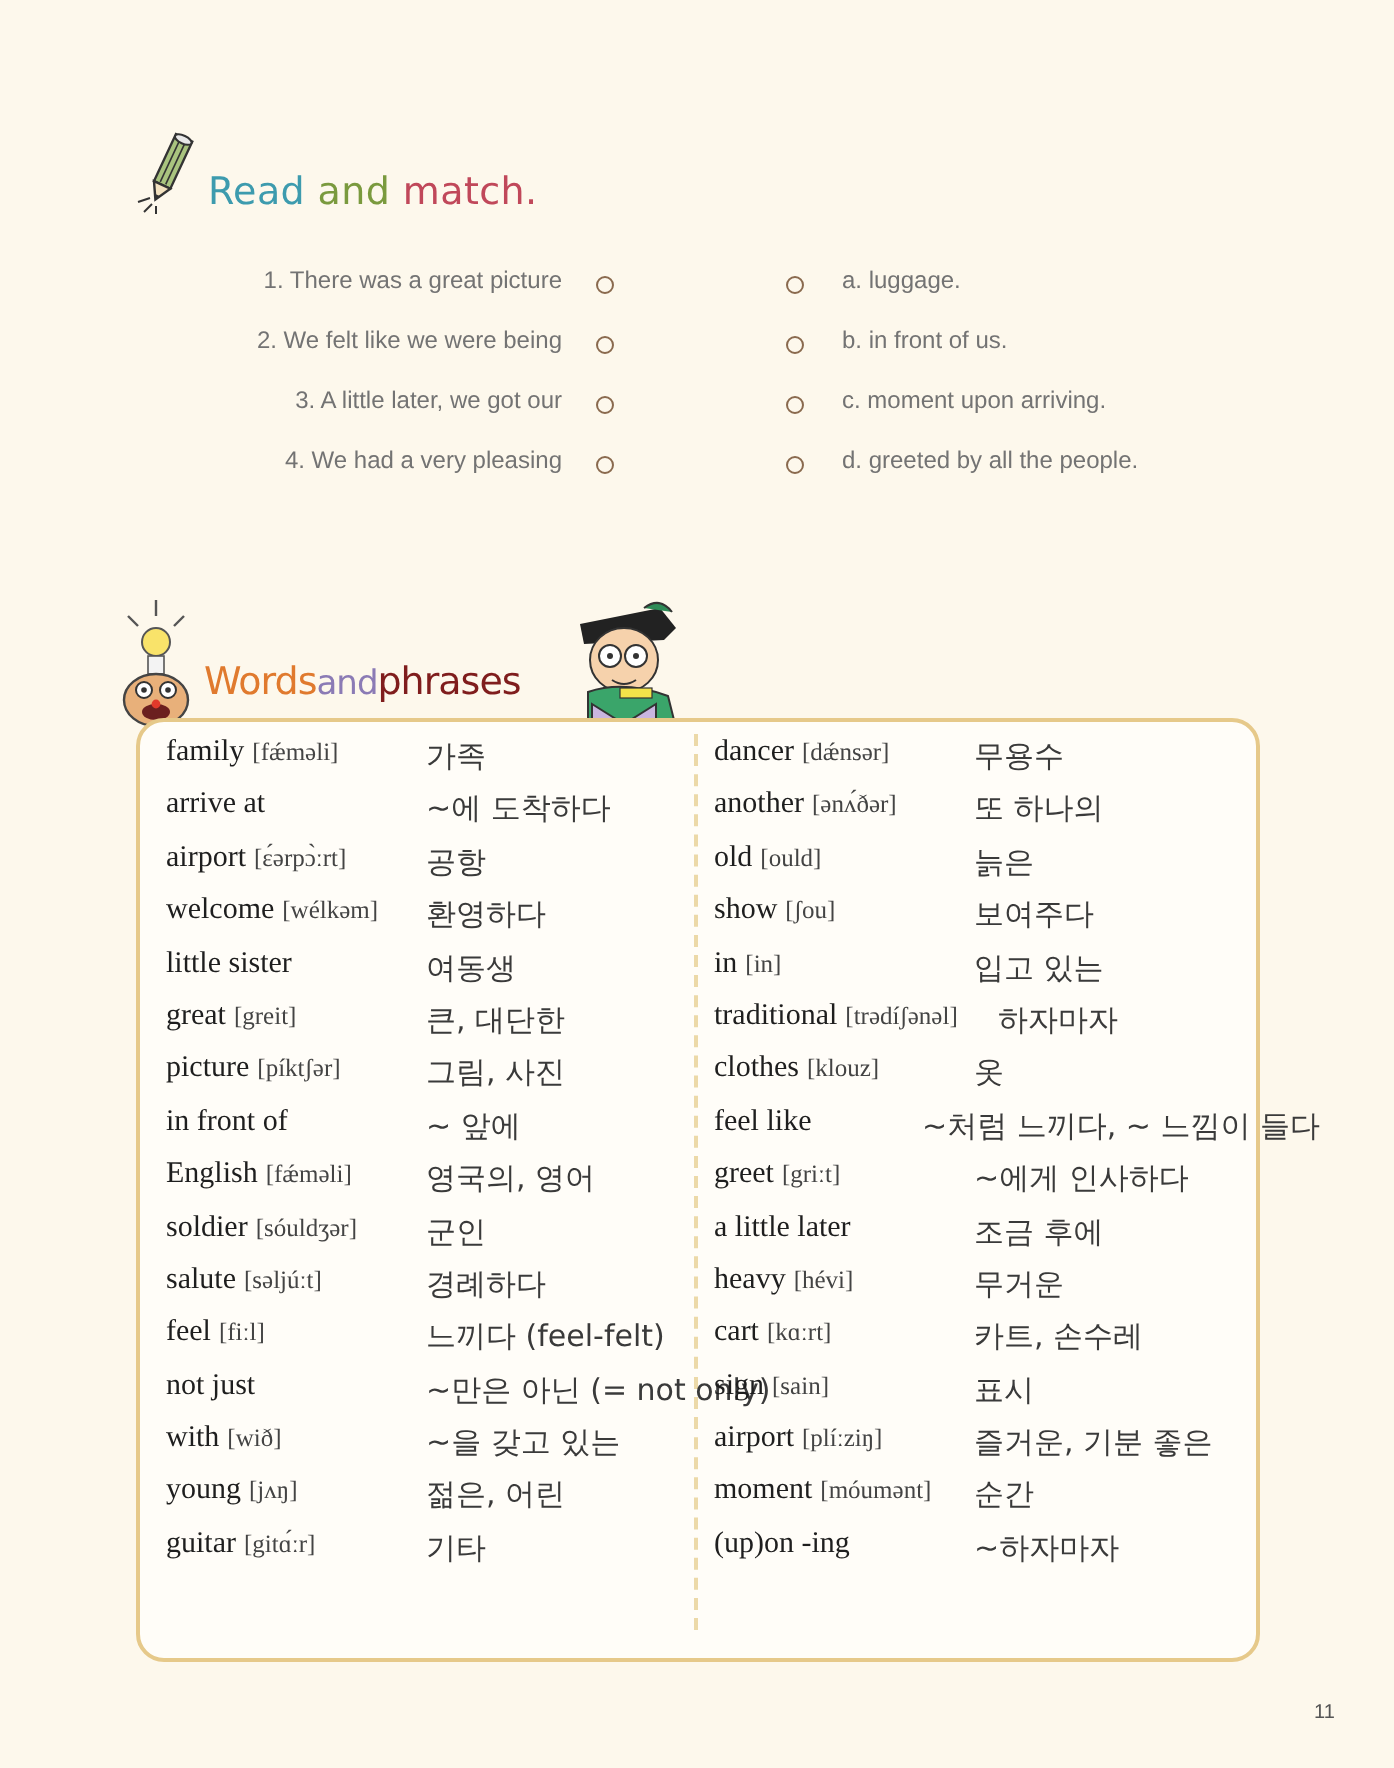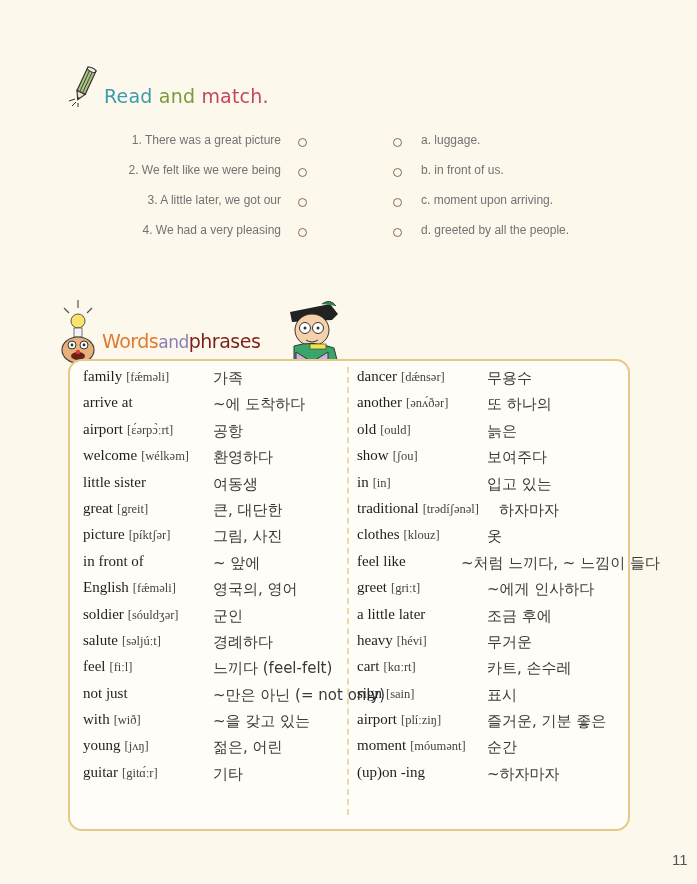--- a/index.html
+++ b/index.html
@@ -36,21 +36,21 @@
   .col { position:absolute; top:368px; }
   .col.c1 { left:83px; }
   .col.c2 { left:357px; }
   .entry { height:26.4px; position:relative; font-family:"Liberation Serif", serif; font-size:15px; white-space:nowrap; }
   .entry .word { color:#1e1e1e; }
   .entry .ipa { color:#444; font-size:12.5px; margin-left:4px; }
   .entry .ko { position:absolute; top:1px; font-family:"DejaVu Sans", sans-serif; font-size:15px; color:#3a3a3a; }
   .c1 .ko { left:130px; }
   .c2 .ko { left:130px; }
   .c2 .ko.wide { left:104px; }
-  .page-num { position:absolute; left:672px; top:851px; font-size:15px; color:#555; }
+  .page-num { position:absolute; left:657px; top:851px; font-size:10px; color:#555; }
 </style>
 </head>
 <body>
 
 <div class="title-row">
   <svg class="pencil" viewBox="0 0 36 42">
     <g transform="rotate(25 18 20)">
       <rect x="14" y="2" width="9" height="26" fill="#a9c47f" stroke="#333" stroke-width="1.2"></rect>
       <line x1="17" y1="4" x2="17" y2="27" stroke="#333" stroke-width="0.8"></line>
       <line x1="20" y1="4" x2="20" y2="27" stroke="#333" stroke-width="0.8"></line>

